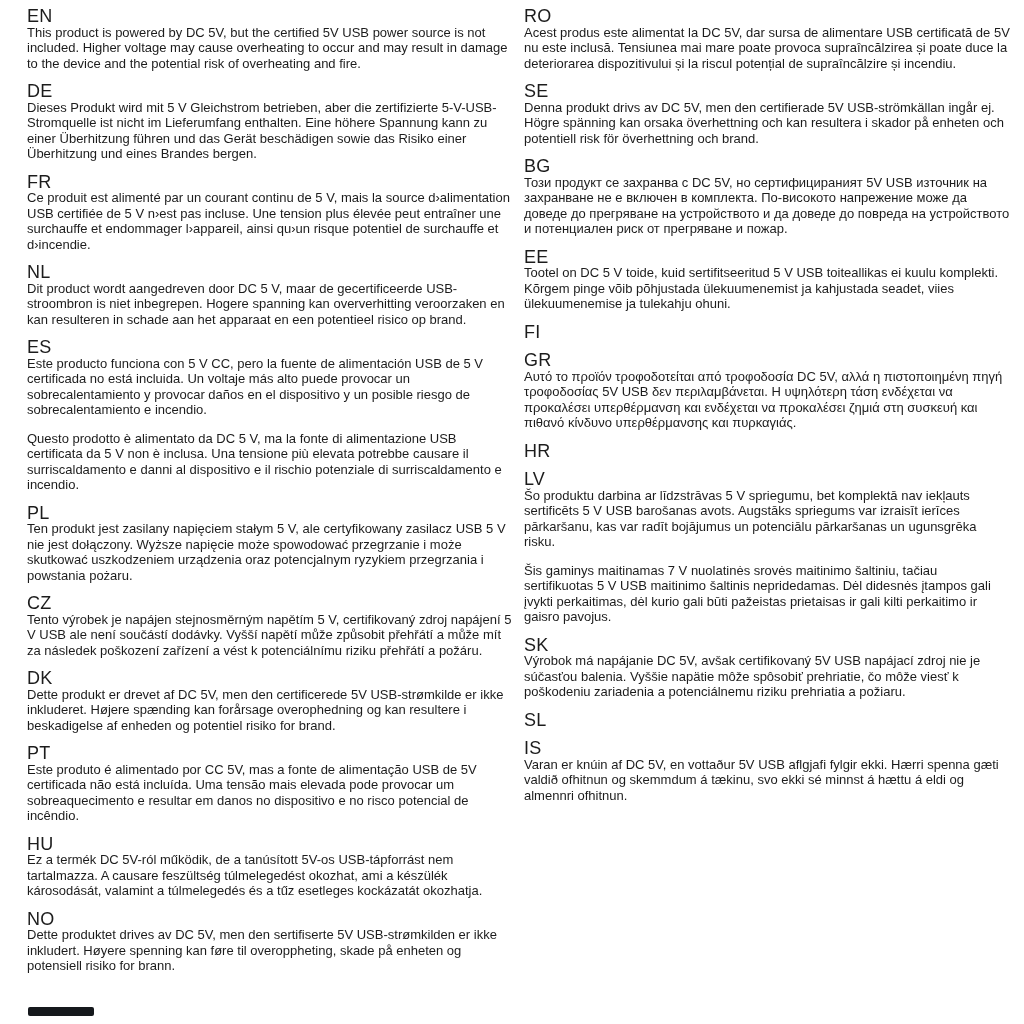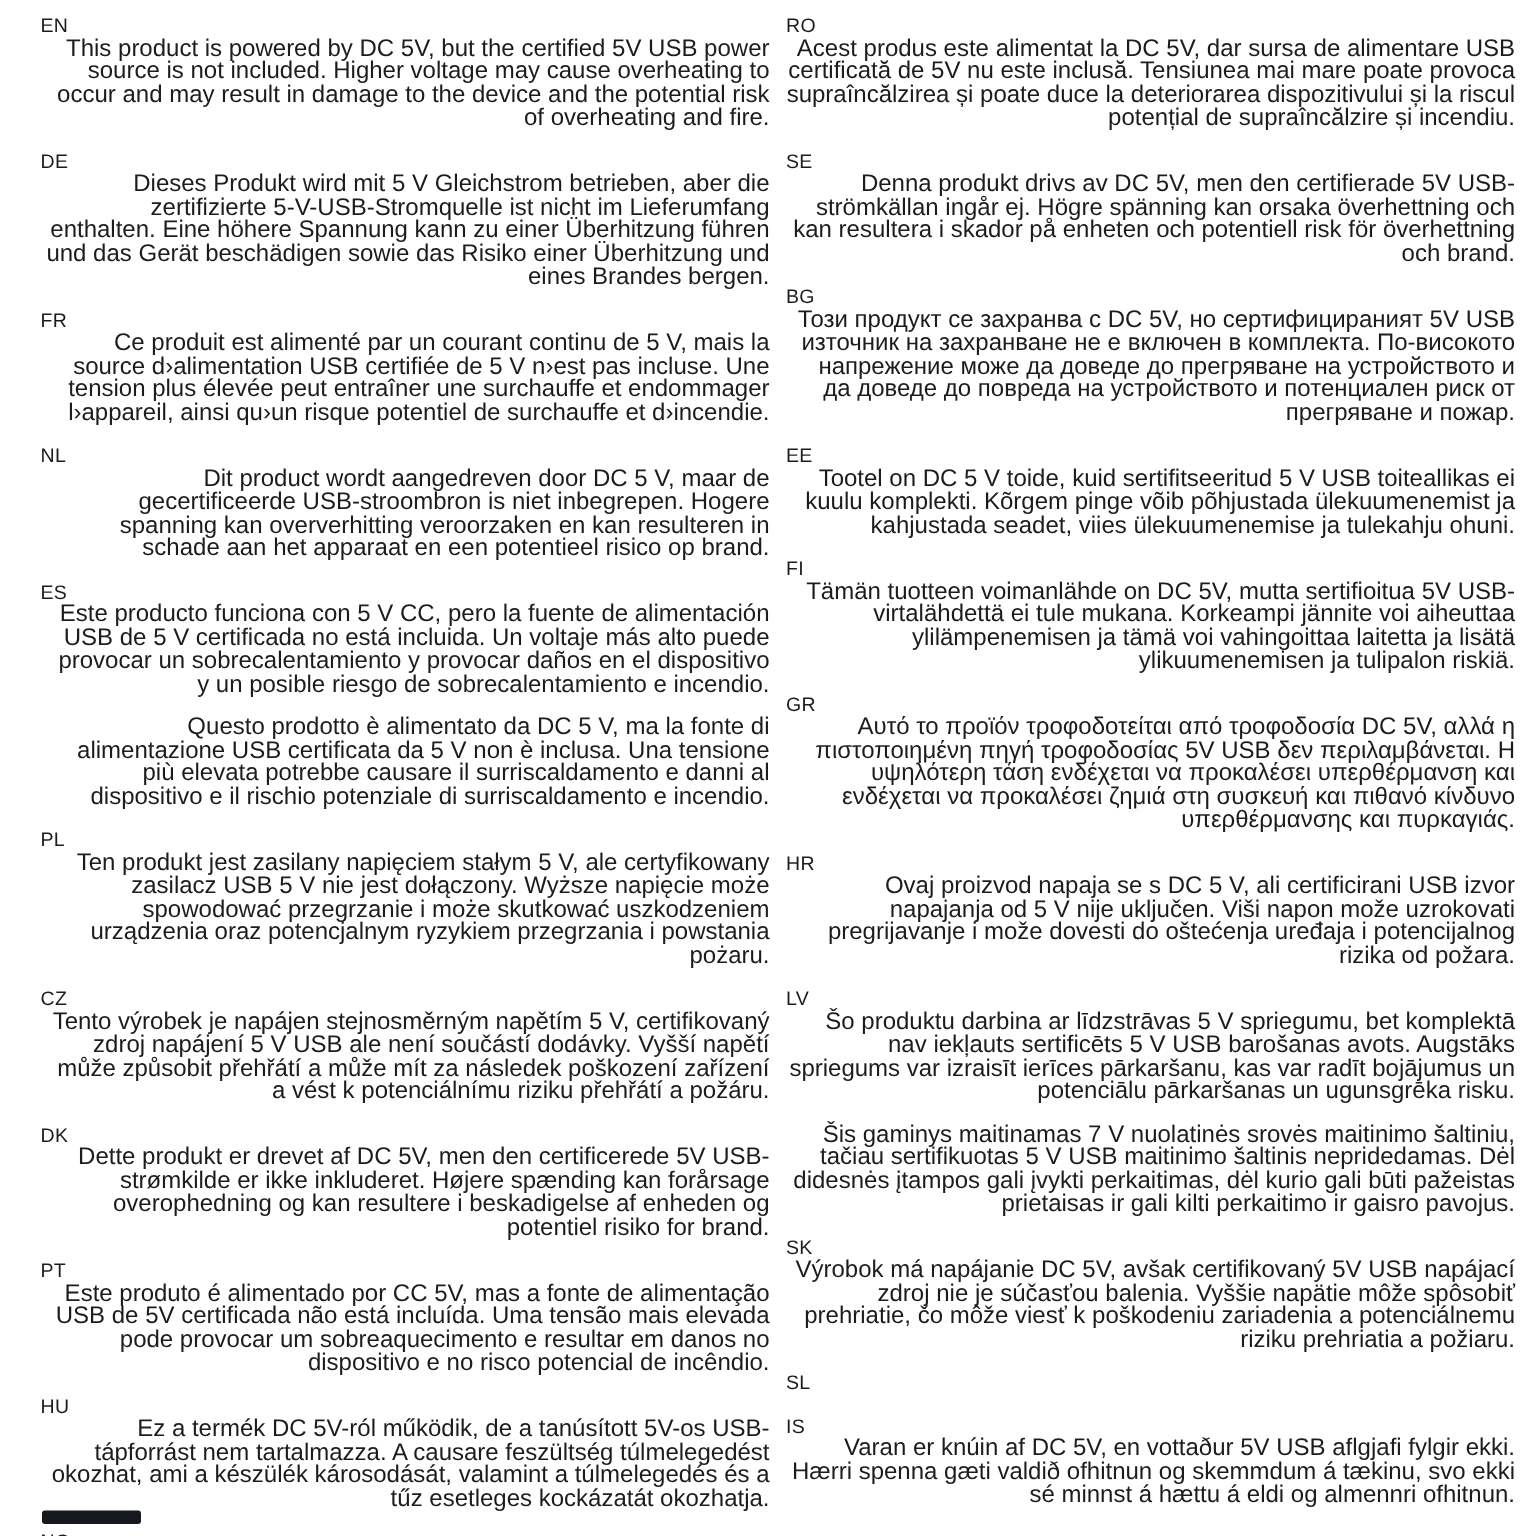--- a/index.html
+++ b/index.html
@@ -23,29 +23,29 @@
     overflow: hidden;
   }
   .col {
     width: 486px;
     flex: 0 0 486px;
   }
   .lang-section {
     margin-bottom: 13px;
   }
   .lang-code {
-    font-size: 13px;
+    font-size: 18px;
     line-height: 15.5px;
     font-weight: 400;
     letter-spacing: 0.2px;
   }
   .lang-text {
-    font-size: 16px;
+    font-size: 13px;
     line-height: 15.5px;
-    text-align: right;
+    text-align: left;
   }
   .crop-artifact {
     position: absolute;
     left: 28px;
     bottom: 8px;
     width: 66px;
     height: 9px;
     background: #15181c;
     border-radius: 2px;
   }
@@ -115,29 +115,27 @@
       <div class="lang-section">
         <div class="lang-code">BG</div>
         <div class="lang-text">Този продукт се захранва с DC 5V, но сертифицираният 5V USB източник на захранване не е включен в комплекта. По-високото напрежение може да доведе до прегряване на устройството и да доведе до повреда на устройството и потенциален риск от прегряване и пожар.</div>
       </div>
       <div class="lang-section">
         <div class="lang-code">EE</div>
         <div class="lang-text">Tootel on DC 5 V toide, kuid sertifitseeritud 5 V USB toiteallikas ei kuulu komplekti. Kõrgem pinge võib põhjustada ülekuumenemist ja kahjustada seadet, viies ülekuumenemise ja tulekahju ohuni.</div>
       </div>
       <div class="lang-section">
         <div class="lang-code">FI</div>
-        <div class="lang-text">Tämän tuotteen voimanlähde on DC 5V, mutta sertifioitua 5V USB-virtalähdettä ei tule mukana. Korkeampi jännite voi aiheuttaa ylilämpenemisen ja tämä voi vahingoittaa laitetta ja lisätä ylikuumenemisen ja tulipalon riskiä.</div>
       </div>
       <div class="lang-section">
         <div class="lang-code">GR</div>
         <div class="lang-text">Αυτό το προϊόν τροφοδοτείται από τροφοδοσία DC 5V, αλλά η πιστοποιημένη πηγή τροφοδοσίας 5V USB δεν περιλαμβάνεται. Η υψηλότερη τάση ενδέχεται να προκαλέσει υπερθέρμανση και ενδέχεται να προκαλέσει ζημιά στη συσκευή και πιθανό κίνδυνο υπερθέρμανσης και πυρκαγιάς.</div>
       </div>
       <div class="lang-section">
         <div class="lang-code">HR</div>
-        <div class="lang-text">Ovaj proizvod napaja se s DC 5 V, ali certificirani USB izvor napajanja od 5 V nije uključen. Viši napon može uzrokovati pregrijavanje i može dovesti do oštećenja uređaja i potencijalnog rizika od požara.</div>
       </div>
       <div class="lang-section">
         <div class="lang-code">LV</div>
         <div class="lang-text">Šo produktu darbina ar līdzstrāvas 5 V spriegumu, bet komplektā nav iekļauts sertificēts 5 V USB barošanas avots. Augstāks spriegums var izraisīt ierīces pārkaršanu, kas var radīt bojājumus un potenciālu pārkaršanas un ugunsgrēka risku.</div>
       </div>
       <div class="lang-section">
         <div class="lang-text">Šis gaminys maitinamas 7 V nuolatinės srovės maitinimo šaltiniu, tačiau sertifikuotas 5 V USB maitinimo šaltinis nepridedamas. Dėl didesnės įtampos gali įvykti perkaitimas, dėl kurio gali būti pažeistas prietaisas ir gali kilti perkaitimo ir gaisro pavojus.</div>
       </div>
       <div class="lang-section">
         <div class="lang-code">SK</div>

